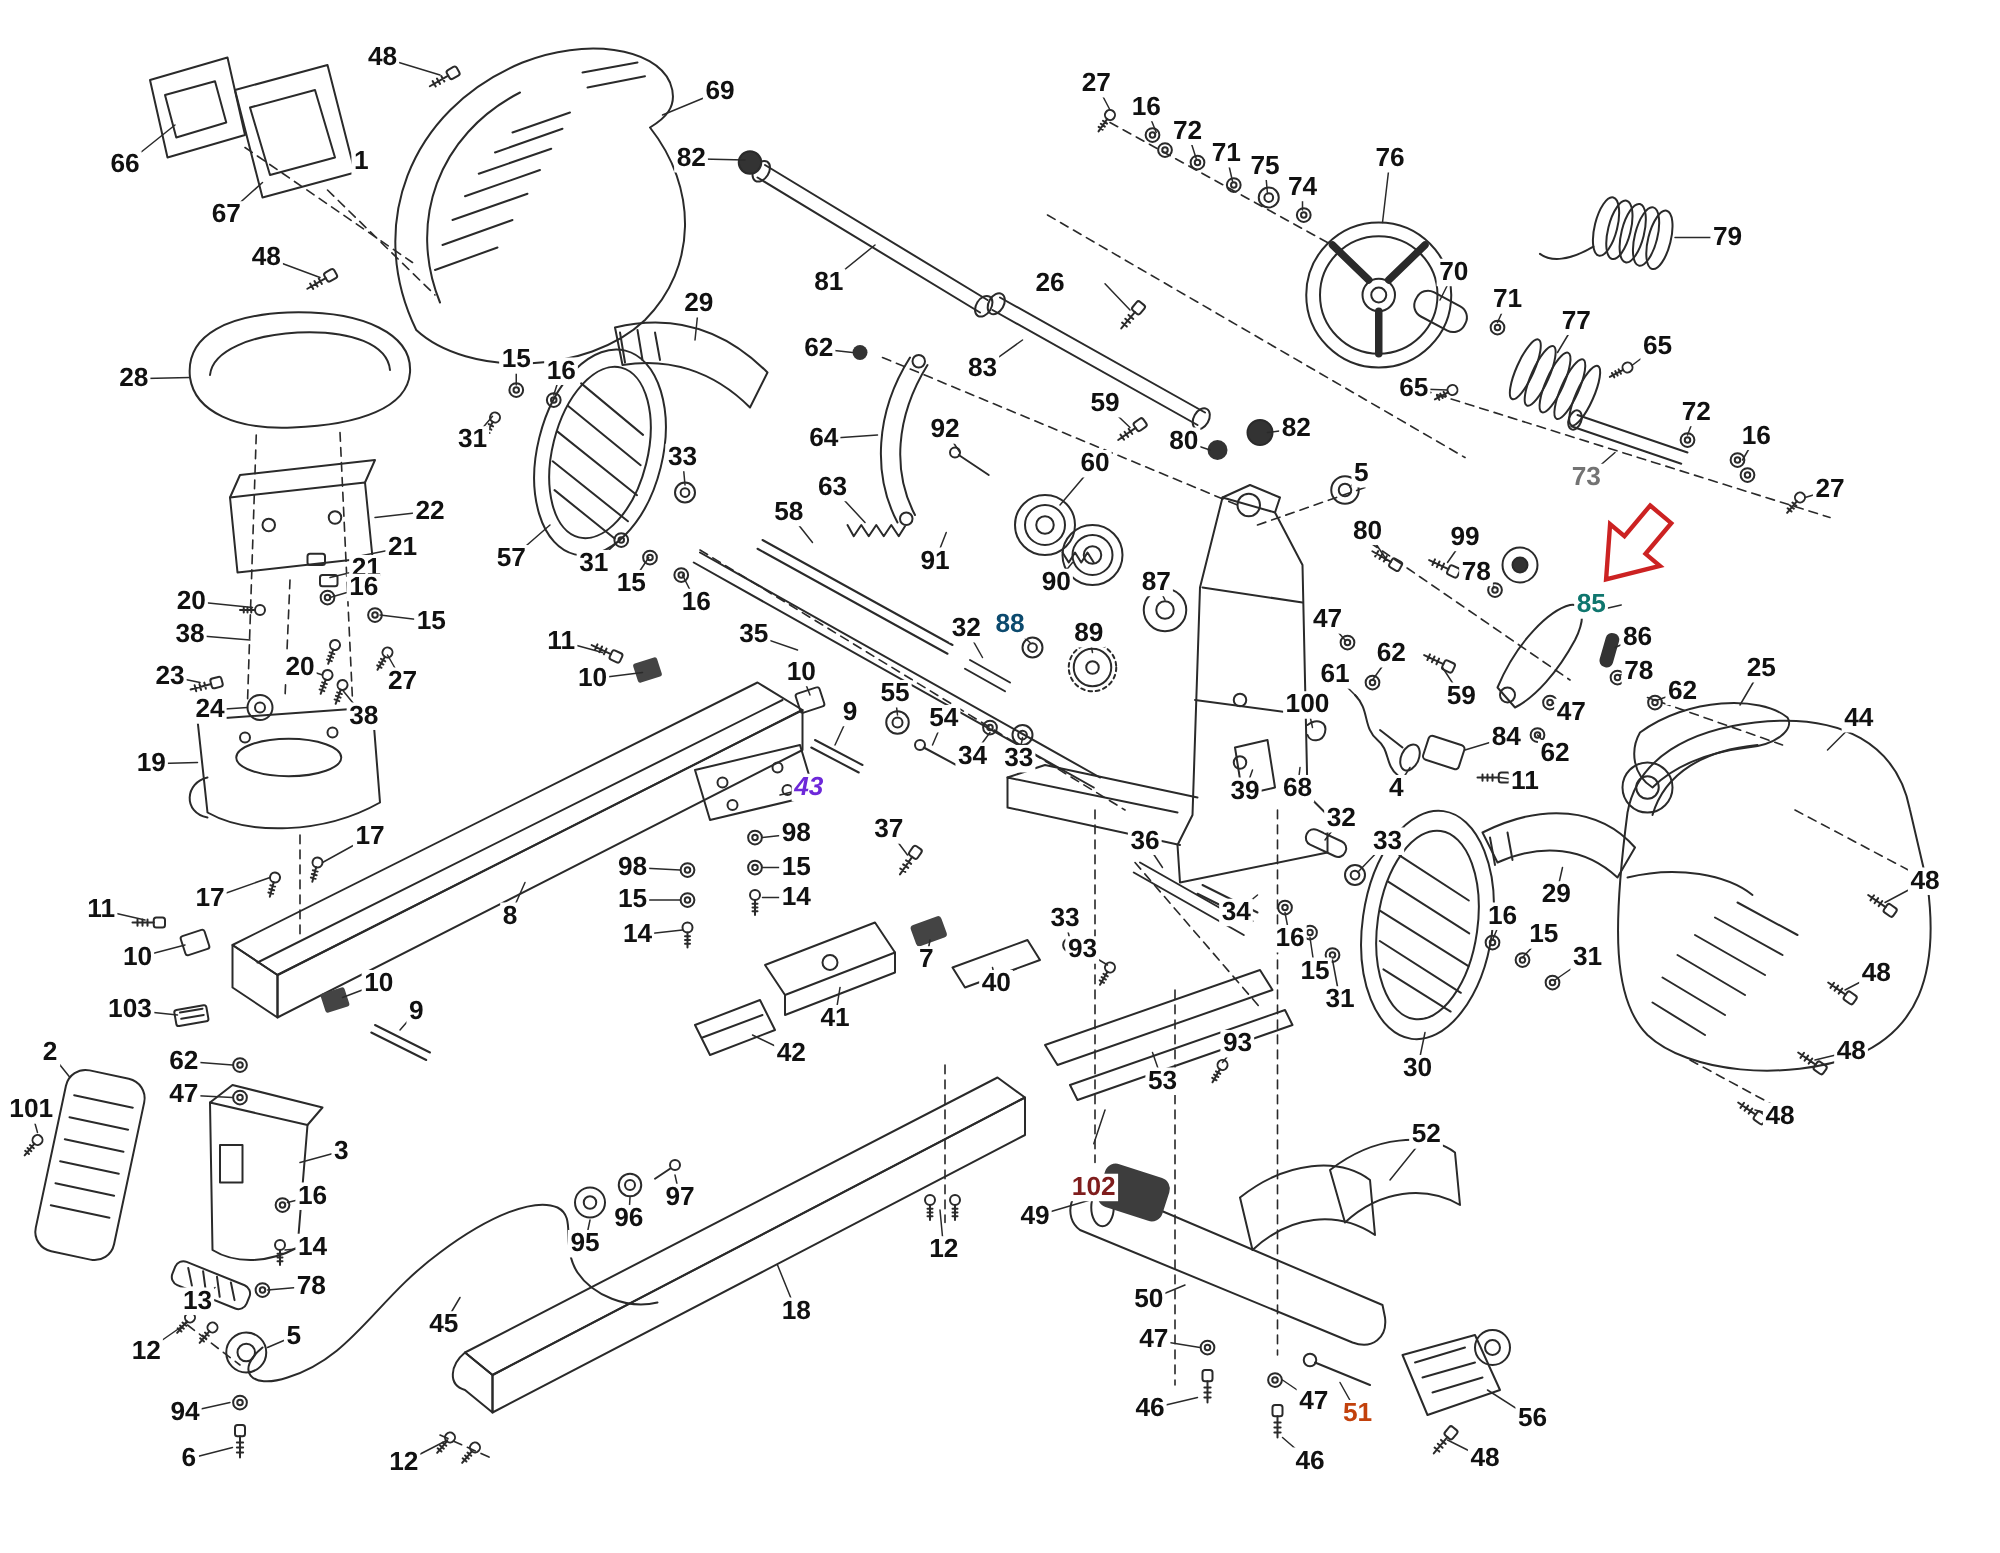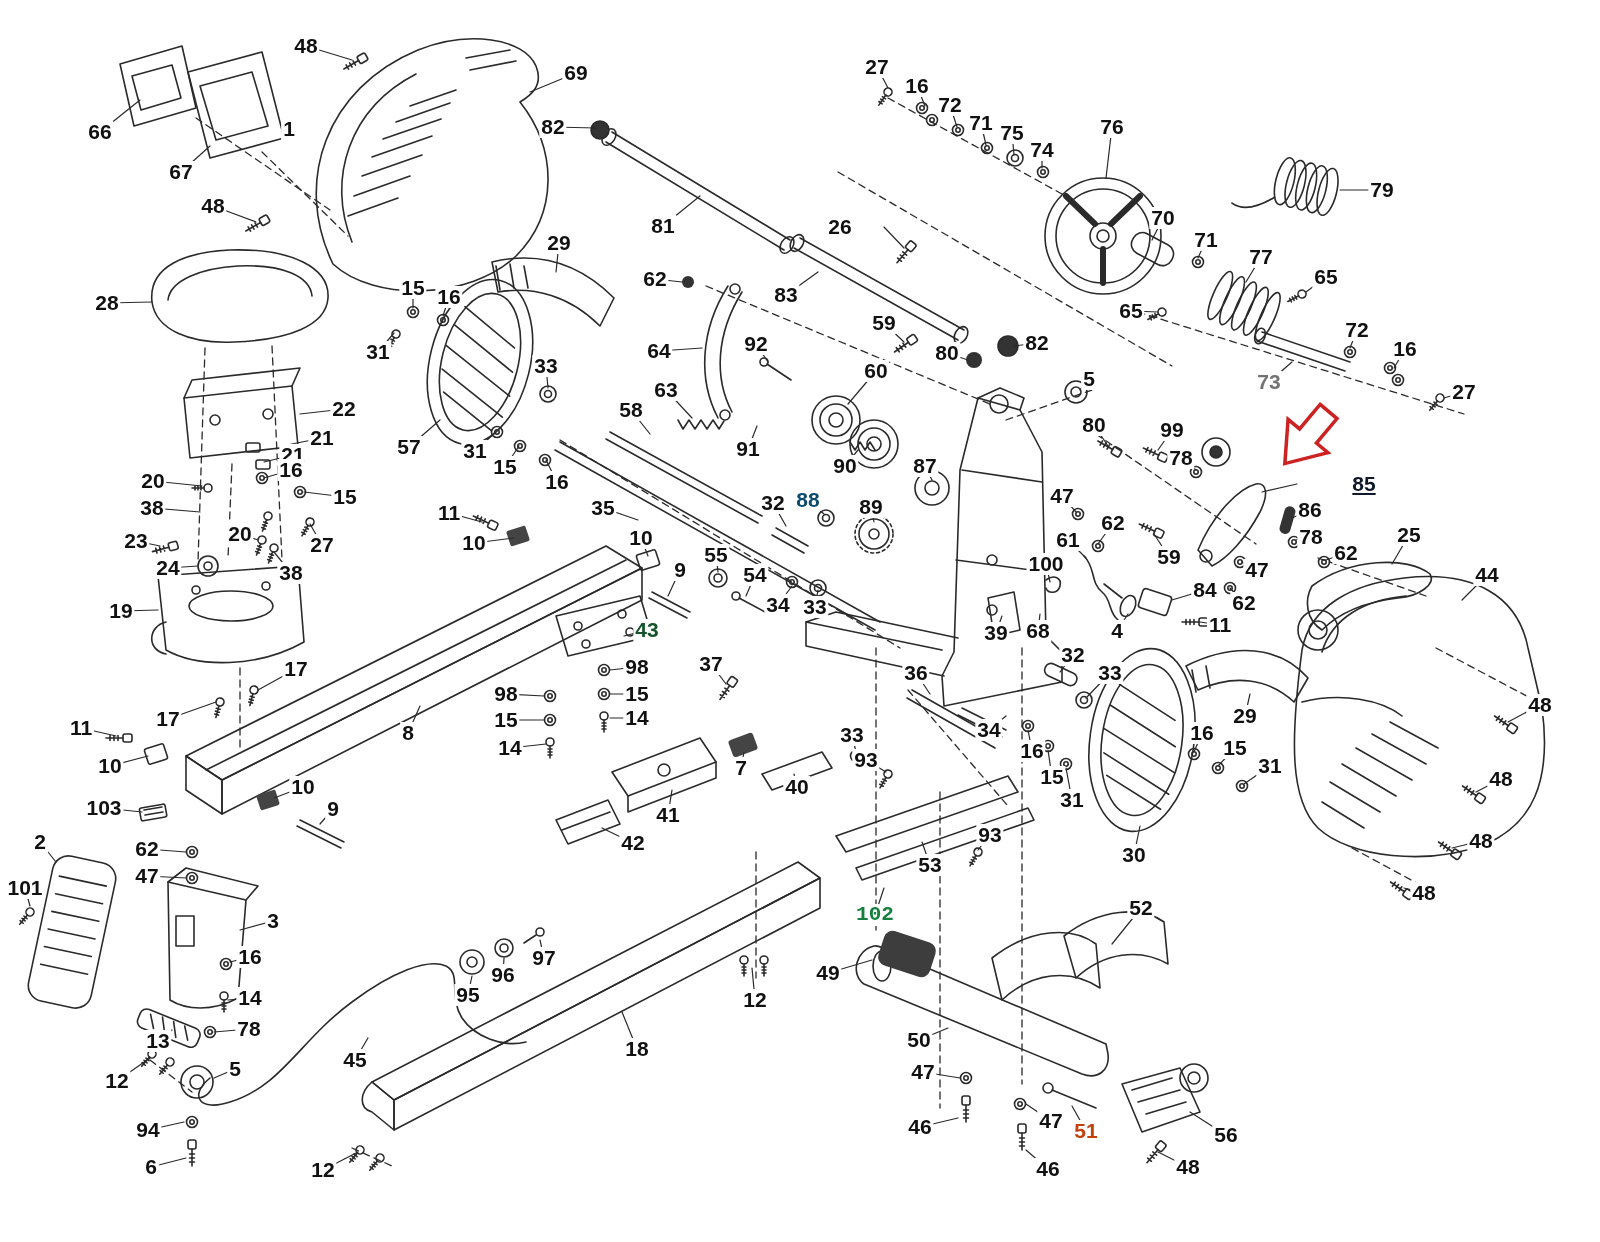--- a/index.html
+++ b/index.html
@@ -690,21 +690,21 @@
       <span class="part-label" style="left: 296px; top: 669px; color: rgb(17, 17, 17);">17</span>
       <span class="part-label" style="left: 168px; top: 719px; color: rgb(17, 17, 17);">17</span>
       <span class="part-label" style="left: 449px; top: 513px; color: rgb(17, 17, 17);">11</span>
       <span class="part-label" style="left: 474px; top: 543px; color: rgb(17, 17, 17);">10</span>
       <span class="part-label" style="left: 641px; top: 538px; color: rgb(17, 17, 17);">10</span>
       <span class="part-label" style="left: 680px; top: 570px; color: rgb(17, 17, 17);">9</span>
       <span class="part-label" style="left: 716px; top: 555px; color: rgb(17, 17, 17);">55</span>
       <span class="part-label" style="left: 755px; top: 575px; color: rgb(17, 17, 17);">54</span>
       <span class="part-label" style="left: 778px; top: 605px; color: rgb(17, 17, 17);">34</span>
       <span class="part-label" style="left: 815px; top: 607px; color: rgb(17, 17, 17);">33</span>
-      <span class="part-label" style="left: 647px; top: 630px; color: #14532d;">43</span>
+      <span class="part-label" style="left: 647px; top: 630px; color: #6d28d9; font-style: italic;">43</span>
       <span class="part-label" style="left: 711px; top: 664px; color: rgb(17, 17, 17);">37</span>
       <span class="part-label" style="left: 637px; top: 667px; color: rgb(17, 17, 17);">98</span>
       <span class="part-label" style="left: 637px; top: 694px; color: rgb(17, 17, 17);">15</span>
       <span class="part-label" style="left: 637px; top: 718px; color: rgb(17, 17, 17);">14</span>
       <span class="part-label" style="left: 506px; top: 694px; color: rgb(17, 17, 17);">98</span>
       <span class="part-label" style="left: 506px; top: 720px; color: rgb(17, 17, 17);">15</span>
       <span class="part-label" style="left: 510px; top: 748px; color: rgb(17, 17, 17);">14</span>
       <span class="part-label" style="left: 408px; top: 733px; color: rgb(17, 17, 17);">8</span>
       <span class="part-label" style="left: 81px; top: 728px; color: rgb(17, 17, 17);">11</span>
       <span class="part-label" style="left: 110px; top: 766px; color: rgb(17, 17, 17);">10</span>
@@ -732,21 +732,21 @@
       <span class="part-label" style="left: 323px; top: 1170px; color: rgb(17, 17, 17);">12</span>
       <span class="part-label" style="left: 755px; top: 1000px; color: rgb(17, 17, 17);">12</span>
       <span class="part-label" style="left: 633px; top: 843px; color: rgb(17, 17, 17);">42</span>
       <span class="part-label" style="left: 668px; top: 815px; color: rgb(17, 17, 17);">41</span>
       <span class="part-label" style="left: 741px; top: 768px; color: rgb(17, 17, 17);">7</span>
       <span class="part-label" style="left: 797px; top: 787px; color: rgb(17, 17, 17);">40</span>
       <span class="part-label" style="left: 852px; top: 735px; color: rgb(17, 17, 17);">33</span>
       <span class="part-label" style="left: 866px; top: 760px; color: rgb(17, 17, 17);">93</span>
       <span class="part-label" style="left: 930px; top: 865px; color: rgb(17, 17, 17);">53</span>
       <span class="part-label" style="left: 990px; top: 835px; color: rgb(17, 17, 17);">93</span>
-      <span class="part-label" style="left: 875px; top: 915px; color: #15803d; font-family: Liberation Mono, monospace;">102</span>
+      <span class="part-label" style="left: 875px; top: 950px; color: #7f1d1d;">102</span>
       <span class="part-label" style="left: 916px; top: 673px; color: rgb(17, 17, 17);">36</span>
       <span class="part-label" style="left: 989px; top: 730px; color: rgb(17, 17, 17);">34</span>
       <span class="part-label" style="left: 1032px; top: 751px; color: rgb(17, 17, 17);">16</span>
       <span class="part-label" style="left: 1052px; top: 777px; color: rgb(17, 17, 17);">15</span>
       <span class="part-label" style="left: 1072px; top: 800px; color: rgb(17, 17, 17);">31</span>
       <span class="part-label" style="left: 1073px; top: 655px; color: rgb(17, 17, 17);">32</span>
       <span class="part-label" style="left: 1110px; top: 673px; color: rgb(17, 17, 17);">33</span>
       <span class="part-label" style="left: 996px; top: 633px; color: rgb(17, 17, 17);">39</span>
       <span class="part-label" style="left: 1038px; top: 631px; color: rgb(17, 17, 17);">68</span>
       <span class="part-label" style="left: 1046px; top: 564px; color: rgb(17, 17, 17);">100</span>
@@ -755,21 +755,21 @@
       <span class="part-label" style="left: 1113px; top: 523px; color: rgb(17, 17, 17);">62</span>
       <span class="part-label" style="left: 1094px; top: 425px; color: rgb(17, 17, 17);">80</span>
       <span class="part-label" style="left: 1172px; top: 430px; color: rgb(17, 17, 17);">99</span>
       <span class="part-label" style="left: 1181px; top: 458px; color: rgb(17, 17, 17);">78</span>
       <span class="part-label" style="left: 1169px; top: 557px; color: rgb(17, 17, 17);">59</span>
       <span class="part-label" style="left: 1244px; top: 603px; color: rgb(17, 17, 17);">62</span>
       <span class="part-label" style="left: 1257px; top: 570px; color: rgb(17, 17, 17);">47</span>
       <span class="part-label" style="left: 1311px; top: 537px; color: rgb(17, 17, 17);">78</span>
       <span class="part-label" style="left: 1346px; top: 553px; color: rgb(17, 17, 17);">62</span>
       <span class="part-label" style="left: 1310px; top: 510px; color: rgb(17, 17, 17);">86</span>
-      <span class="part-label" style="left: 1364px; top: 484px; color: #0f172a; text-decoration: underline;">85</span>
+      <span class="part-label" style="left: 1273px; top: 484px; color: #0f766e;">85</span>
       <span class="part-label" style="left: 1205px; top: 590px; color: rgb(17, 17, 17);">84</span>
       <span class="part-label" style="left: 1220px; top: 625px; color: rgb(17, 17, 17);">11</span>
       <span class="part-label" style="left: 1117px; top: 631px; color: rgb(17, 17, 17);">4</span>
       <span class="part-label" style="left: 1409px; top: 535px; color: rgb(17, 17, 17);">25</span>
       <span class="part-label" style="left: 1487px; top: 575px; color: rgb(17, 17, 17);">44</span>
       <span class="part-label" style="left: 1245px; top: 716px; color: rgb(17, 17, 17);">29</span>
       <span class="part-label" style="left: 1134px; top: 855px; color: rgb(17, 17, 17);">30</span>
       <span class="part-label" style="left: 1202px; top: 733px; color: rgb(17, 17, 17);">16</span>
       <span class="part-label" style="left: 1235px; top: 748px; color: rgb(17, 17, 17);">15</span>
       <span class="part-label" style="left: 1270px; top: 766px; color: rgb(17, 17, 17);">31</span>

